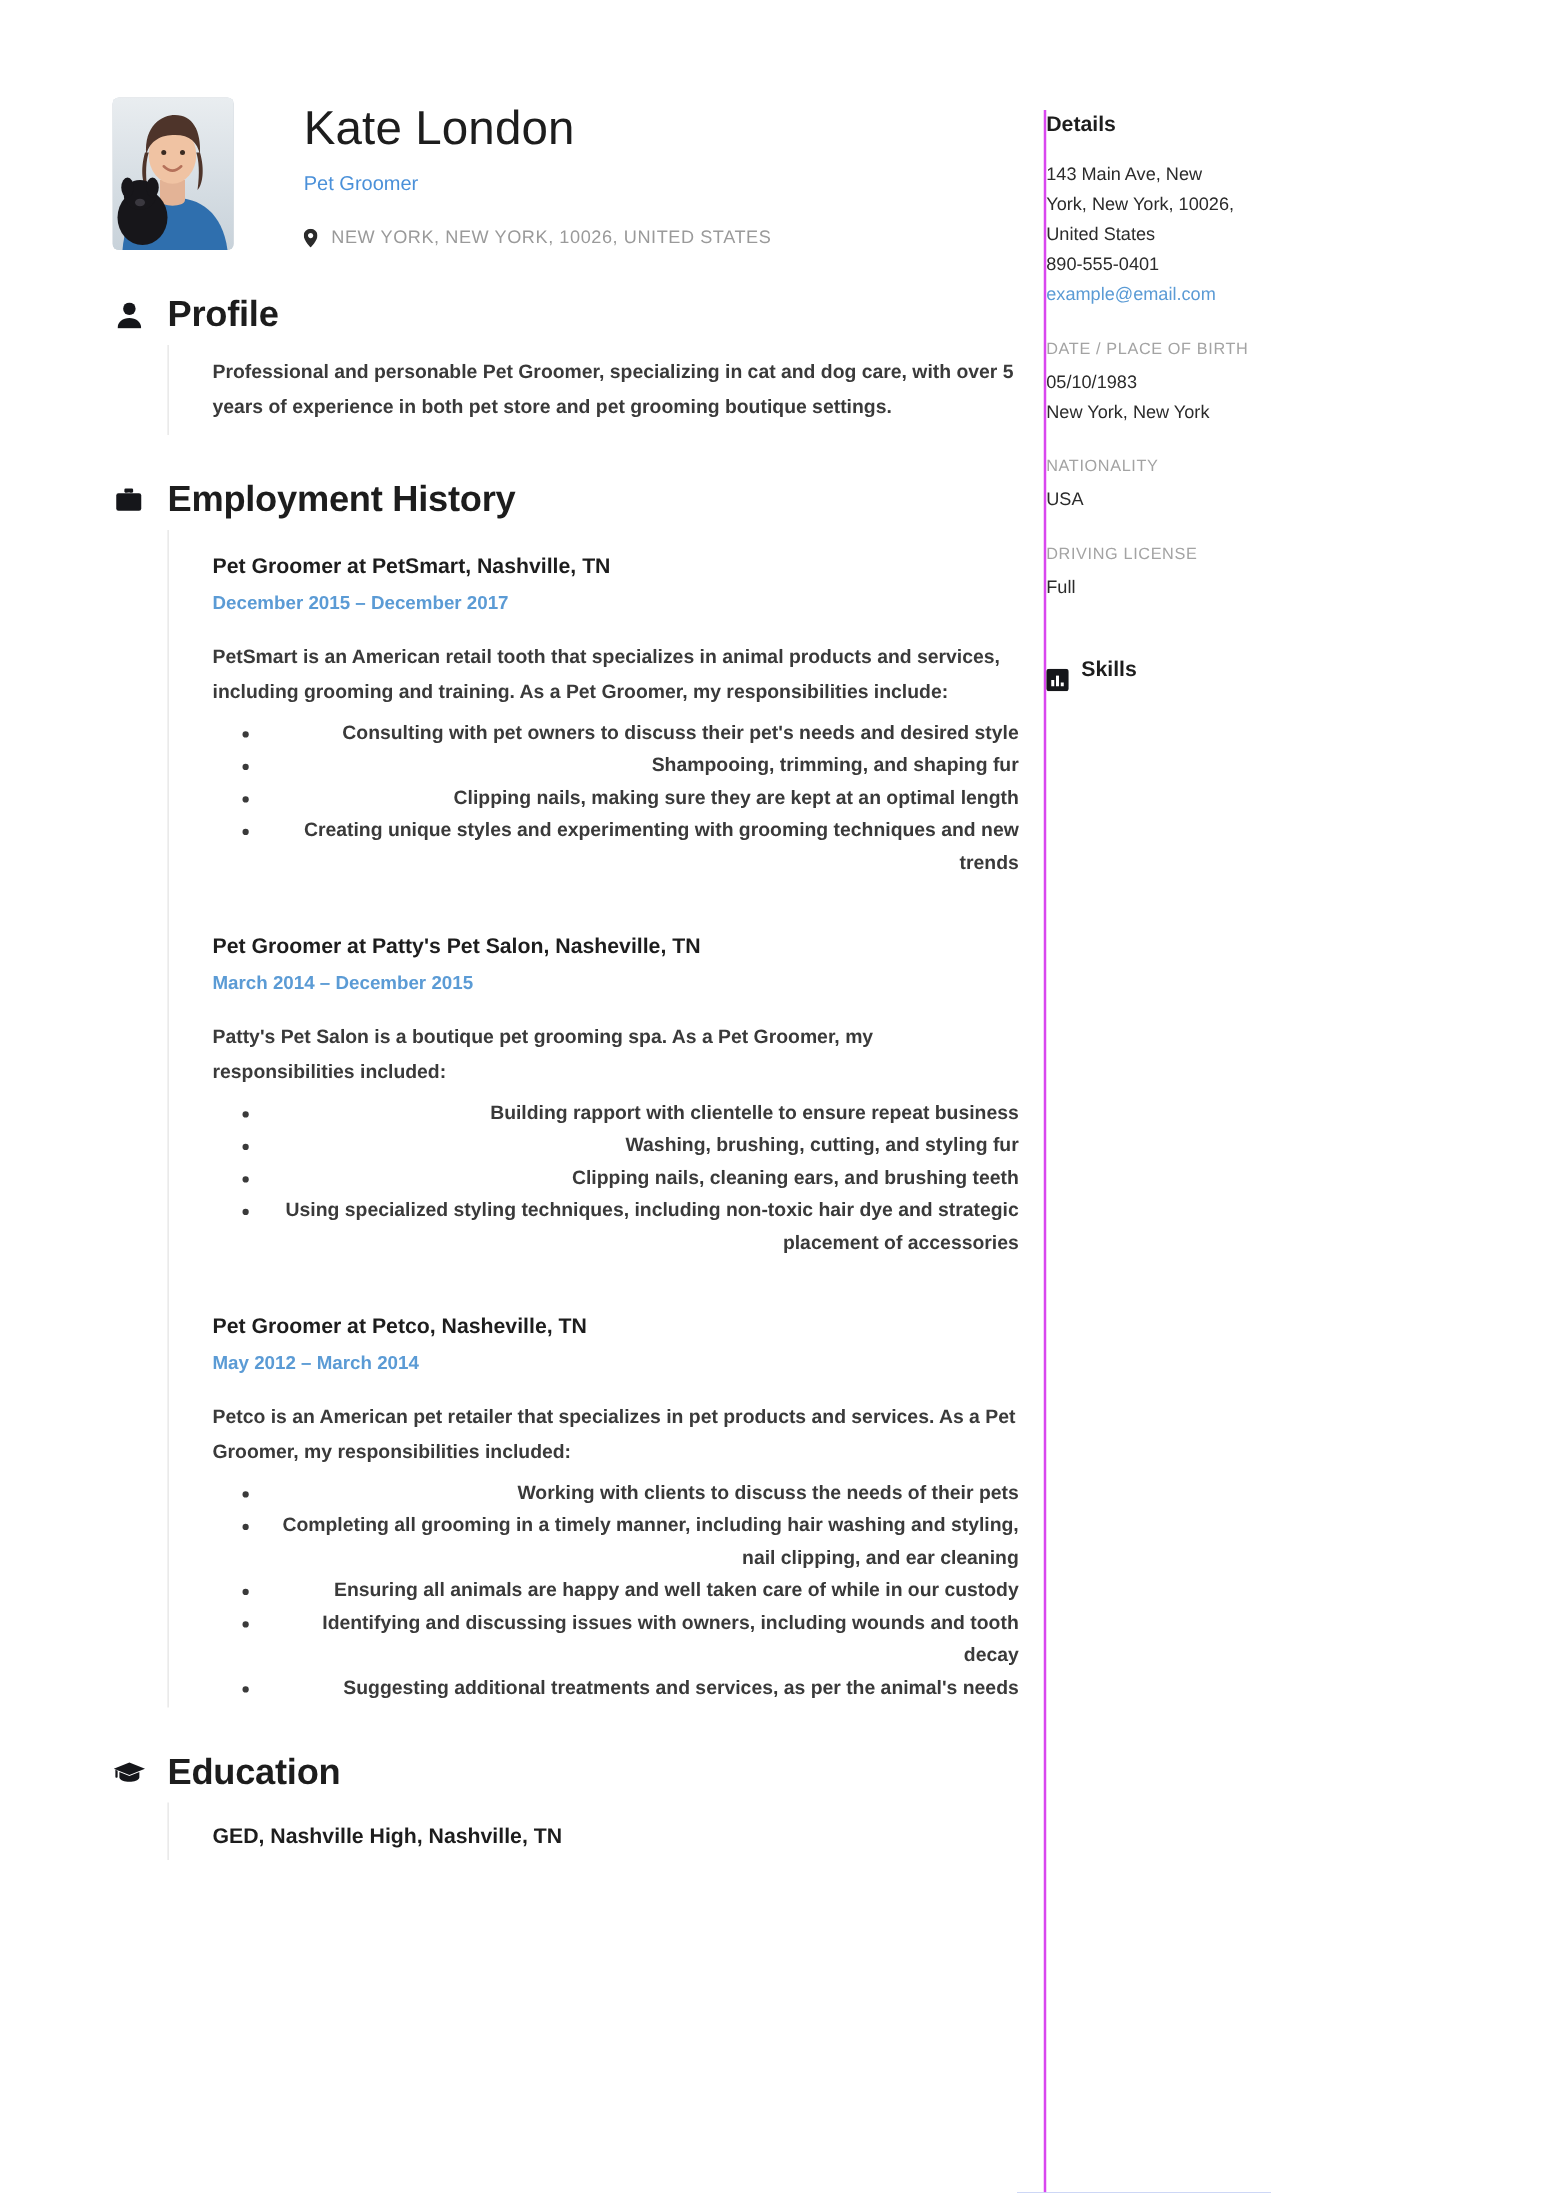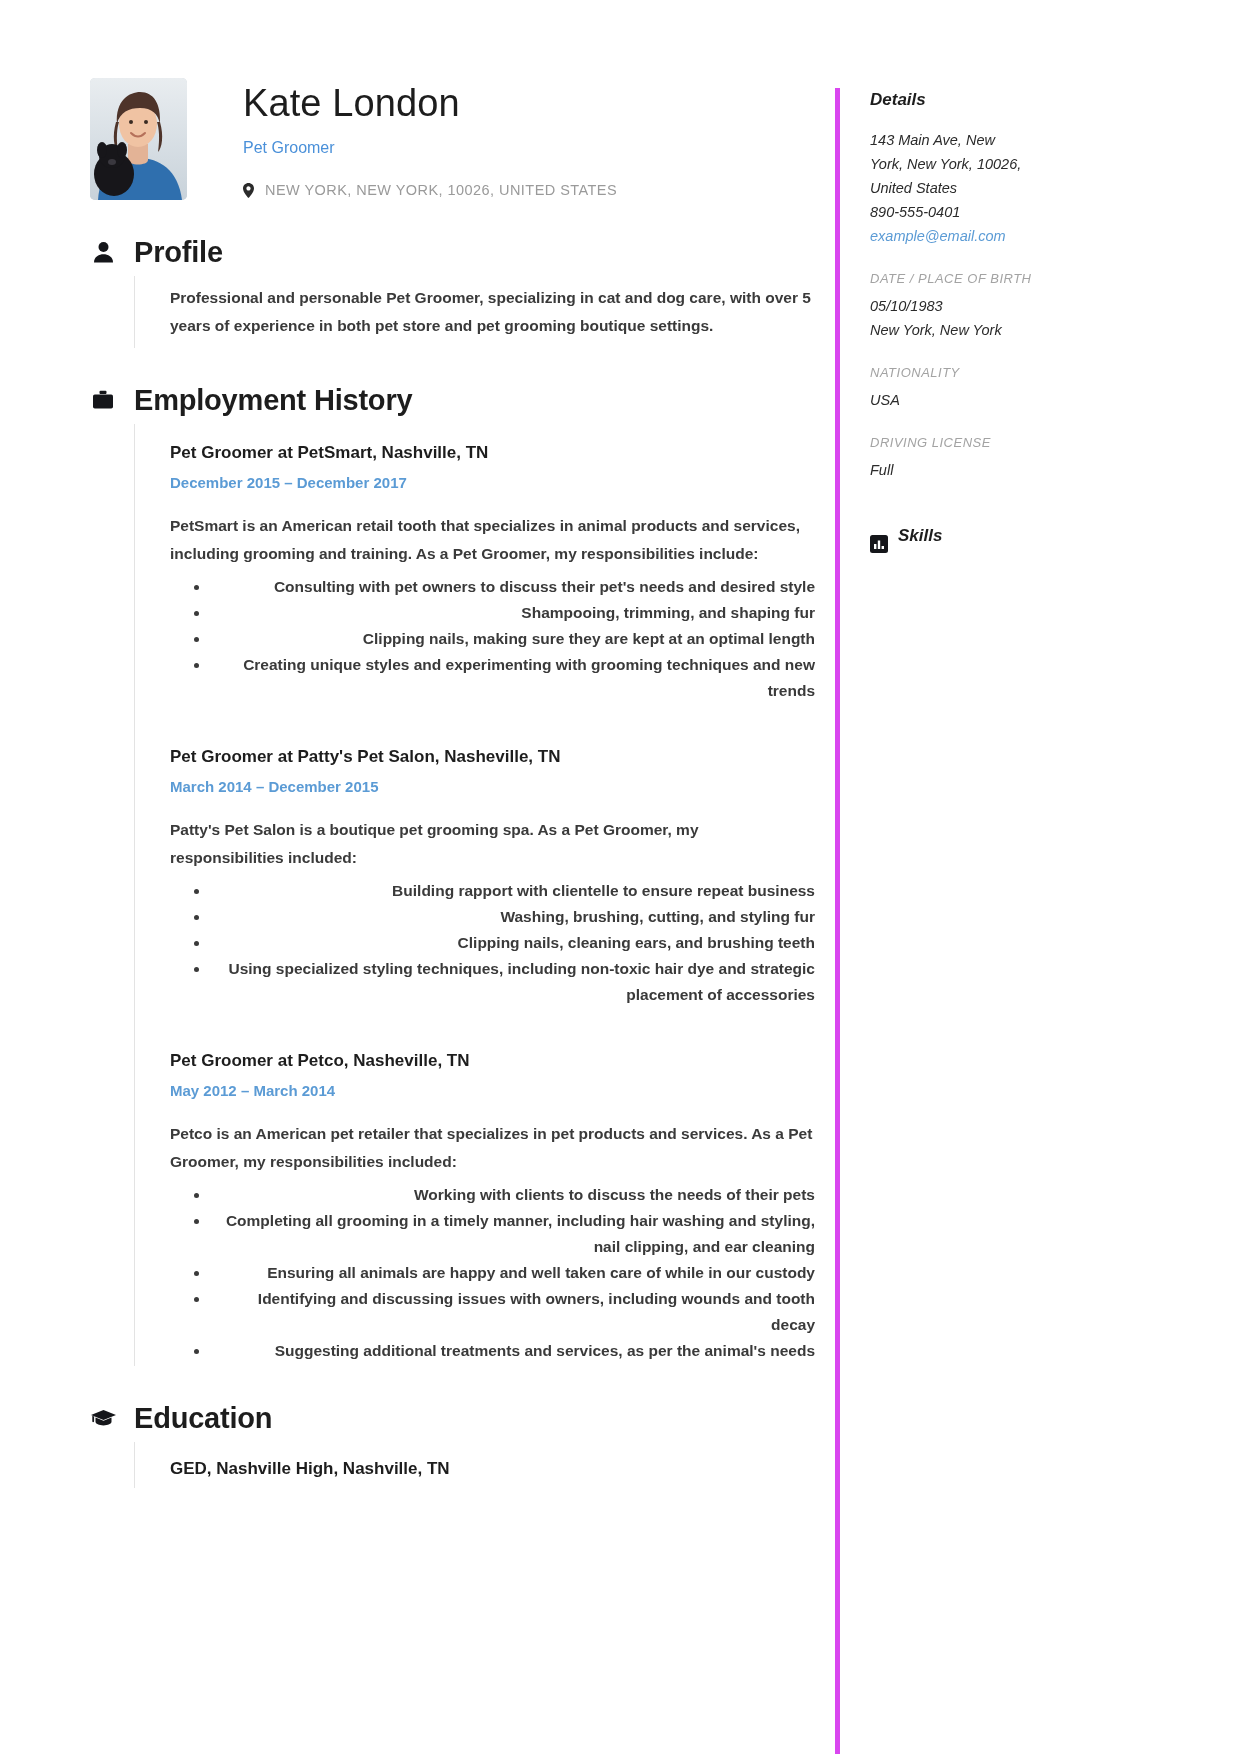--- a/index.html
+++ b/index.html
@@ -183,25 +183,23 @@
     font-size: 17px;
     color: #1d1d1d;
     line-height: 26px;
     padding-top: 14px;
     padding-bottom: 6px;
   }
 
   
   .side-col {
     flex: 1 1 auto;
-    border-left: 5px solid #d946ef;
-    padding-left: 30px;
+    border-left: 2px solid #d946ef;
     box-sizing: border-box;
     margin-top: 10px;
-    font-style: italic;
   }
   .side-block { margin-bottom: 26px; }
   .side-head {
     font-size: 17px;
     font-weight: 700;
     color: #1d1d1d;
     line-height: 24px;
     margin-bottom: 16px;
   }
   .side-head-icon-row {

